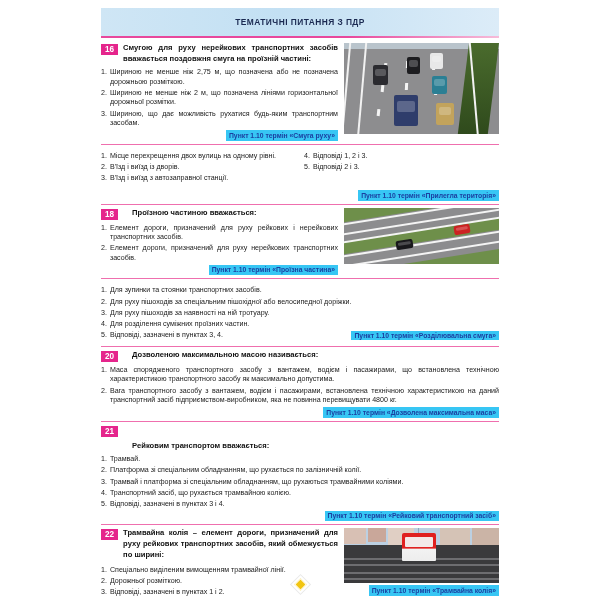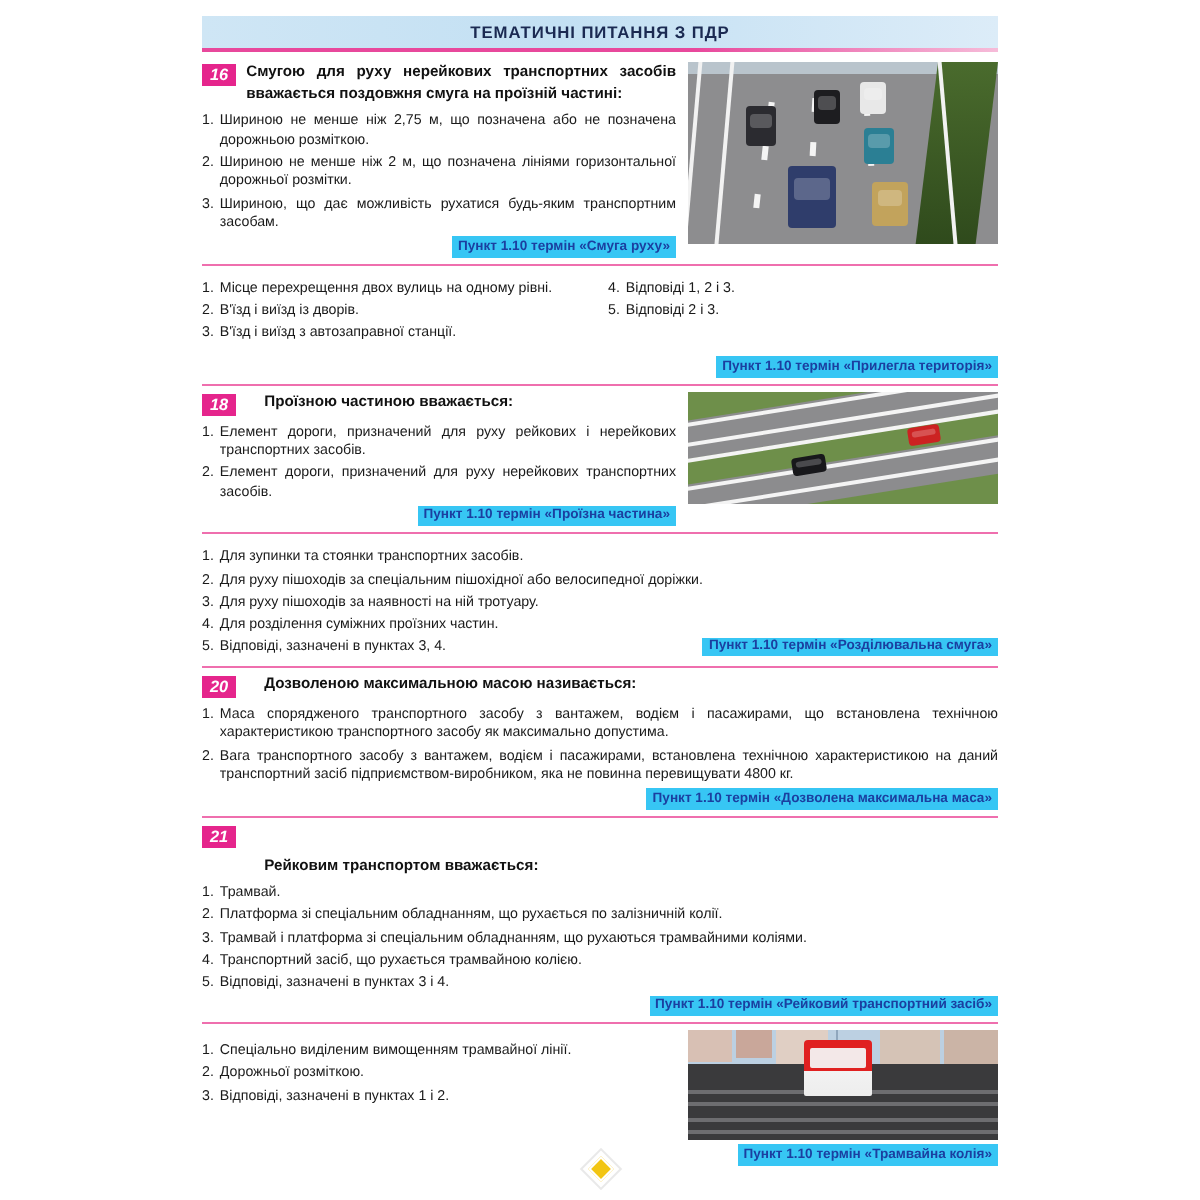--- a/index.html
+++ b/index.html
@@ -16,21 +16,21 @@
   }
   .content {
     position: absolute;
     left: 101px; top: 0px;
     width: 398px; height: 600px;
   }
 
   
   .header-bar {
     margin-top: 8px;
-    height: 16px;
+    height: 28px;
     background: linear-gradient(to right,#cfe6f5 0%, #c3e0f3 45%, #dcecf8 100%);
     display: flex; align-items: center; justify-content: center;
   }
   .header-title {
     font-size: 8.4px; font-weight: bold; letter-spacing: .45px;
     color: #1b2a52;
   }
   .header-rule {
     height: 2px;
     background: linear-gradient(to right,#e8489c 0%, #e8489c 62%, #f6bcd9 100%);
@@ -49,21 +49,20 @@
     flex: 0 0 auto;
     background: #e5258c;
     color: #ffffff;
     font-weight: bold;
     font-size: 8.2px;
     line-height: 11px;
     padding: 0 4px;
     min-width: 15px;
     text-align: right;
     margin-top: 1px;
-    font-style: italic;
   }
   .q-title {
     font-size: 7.6px; font-weight: bold; color: #111;
     line-height: 10.6px; text-align: justify;
   }
 
   .answers { margin-top: 4px; }
   .ans {
     display: flex; gap: 3px;
     font-size: 7.1px; line-height: 9.6px; color: #1a1a1a;
@@ -369,20 +368,24 @@
             <span class="t">Відповіді, зазначені в пунктах 3 і 4.</span>
           </div>
       </div>
       <div class="ref-row">
         <span class="ref">Пункт 1.10 термін «Рейковий транспортний засіб»</span>
       </div>
     </div>
 
     <div class="q with-fig">
       <div class="txtcol">
+        <div class="q-head">
+          <span class="q-num">22</span>
+          <span class="q-title">Трамвайна колія – елемент дороги, призначений для руху рейкових транспортних засобів, який обмежується по ширині:</span>
+        </div>
         <div class="answers" style="margin-top:6px;">
           <div class="ans">
               <span class="n">1.</span>
               <span class="t">Спеціально виділеним вимощенням трамвайної лінії.</span>
             </div>
           <div class="ans">
               <span class="n">2.</span>
               <span class="t">Дорожньої розміткою.</span>
             </div>
           <div class="ans">

